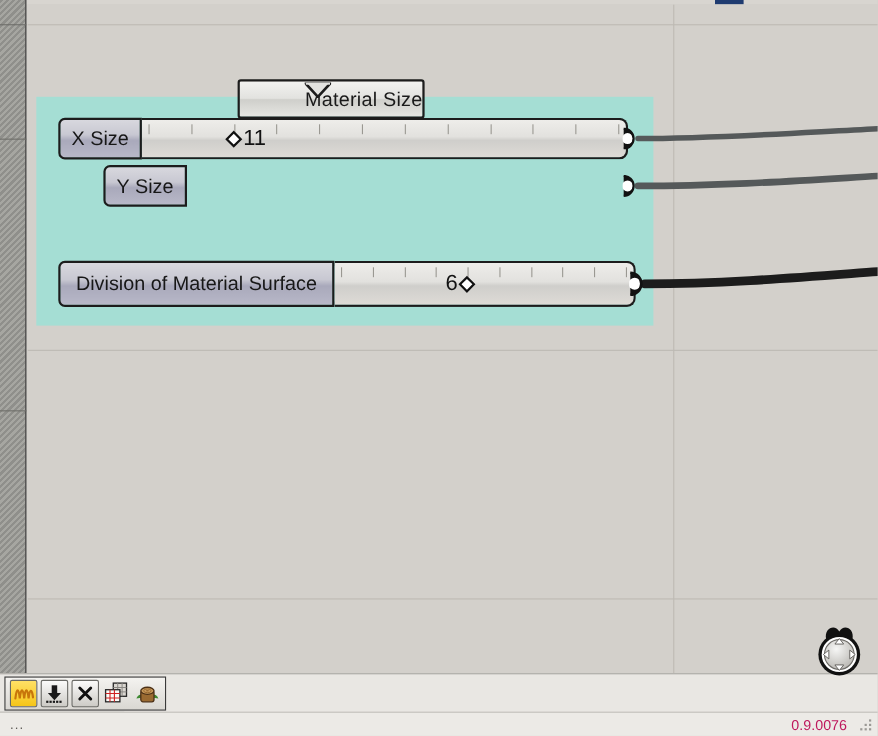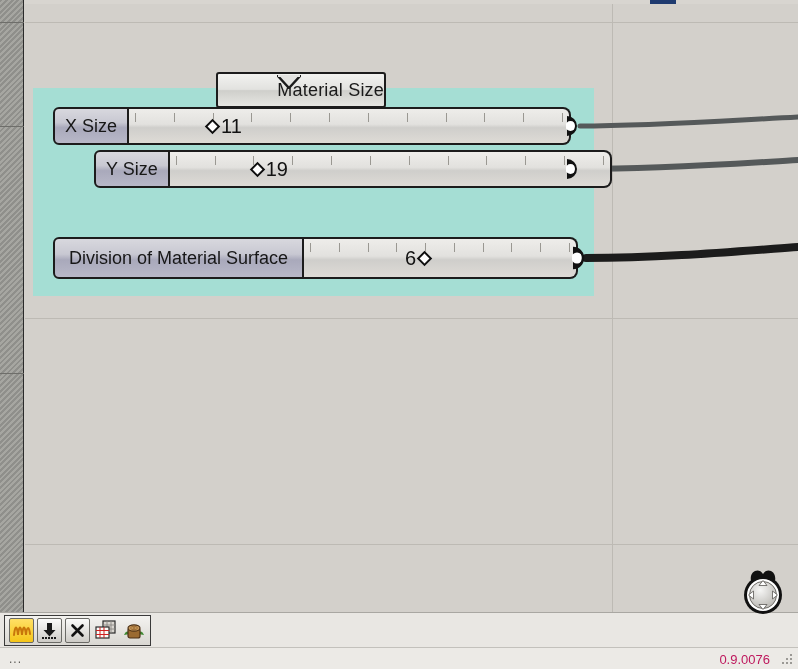--- a/index.html
+++ b/index.html
@@ -249,40 +249,20 @@
     </div>
   </div>
   <svg class="port" style="left:566px; top:116px;" viewBox="0 0 17 20">
     <path d="M1,1 A9,9 0 0,1 1,19 Z" fill="#121212"></path>
     <circle cx="4.5" cy="10" r="5" fill="#ffffff"></circle>
     <path d="M1,1 A9,9 0 0,1 1,19" fill="none" stroke="#121212" stroke-width="2"></path>
   </svg>
 
   <div class="node" style="left:53px; top:150px; width:518px;margin-left:41px;">
     <div class="node-name">Y Size</div>
-    <div class="node-slider">
-      <div class="ticks">
-        <span></span>
-          <span></span>
-          <span></span>
-          <span></span>
-          <span></span>
-          <span></span>
-        <span></span>
-          <span></span>
-          <span></span>
-          <span></span>
-          <span></span>
-          <span></span>
-      </div>
-      <div class="slider-readout" style="left:82px;">
-        <i class="diamond"></i>
-        <span>19</span>
-      </div>
-    </div>
   </div>
   <svg class="port" style="left:566px; top:159px;" viewBox="0 0 17 20">
     <path d="M1,1 A9,9 0 0,1 1,19 Z" fill="#121212"></path>
     <circle cx="4.5" cy="10" r="5" fill="#ffffff"></circle>
     <path d="M1,1 A9,9 0 0,1 1,19" fill="none" stroke="#121212" stroke-width="2"></path>
   </svg>
 
   <div class="node" style="left:53px; top:237px; width:525px; height:42px;">
     <div class="node-name" style="font-size:18px; padding:0 14px;">Division of Material Surface</div>
     <div class="node-slider">

